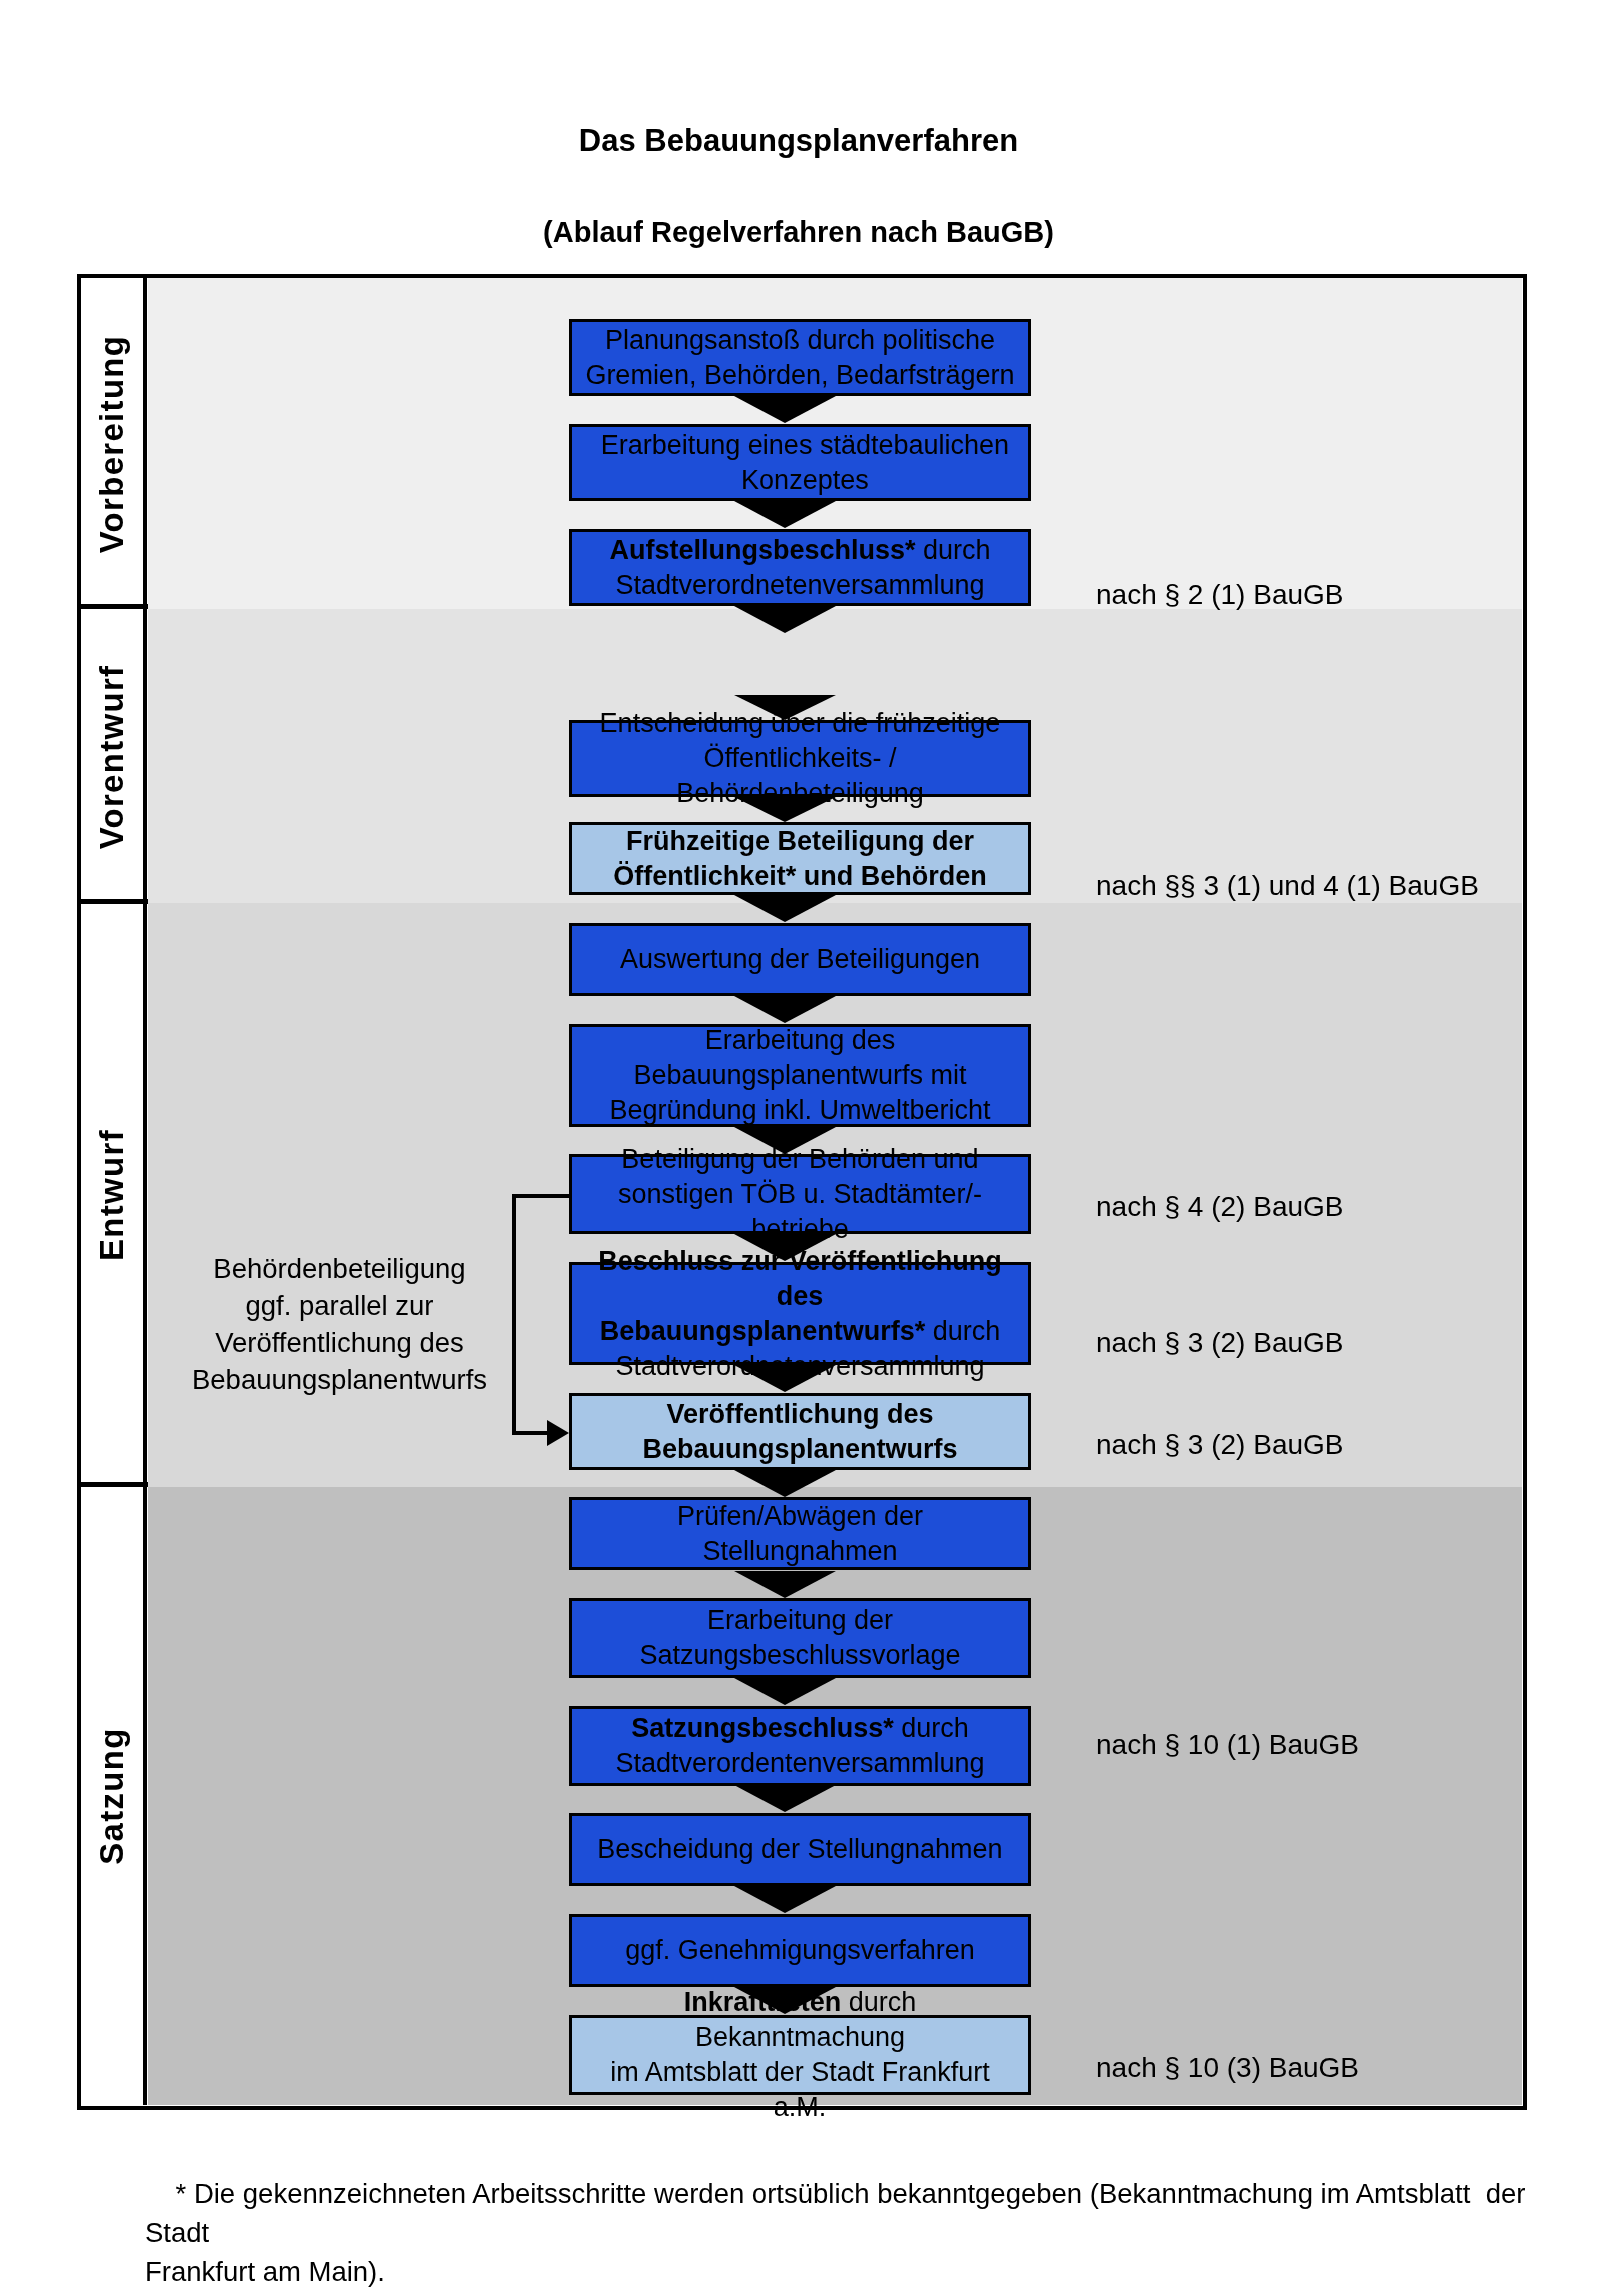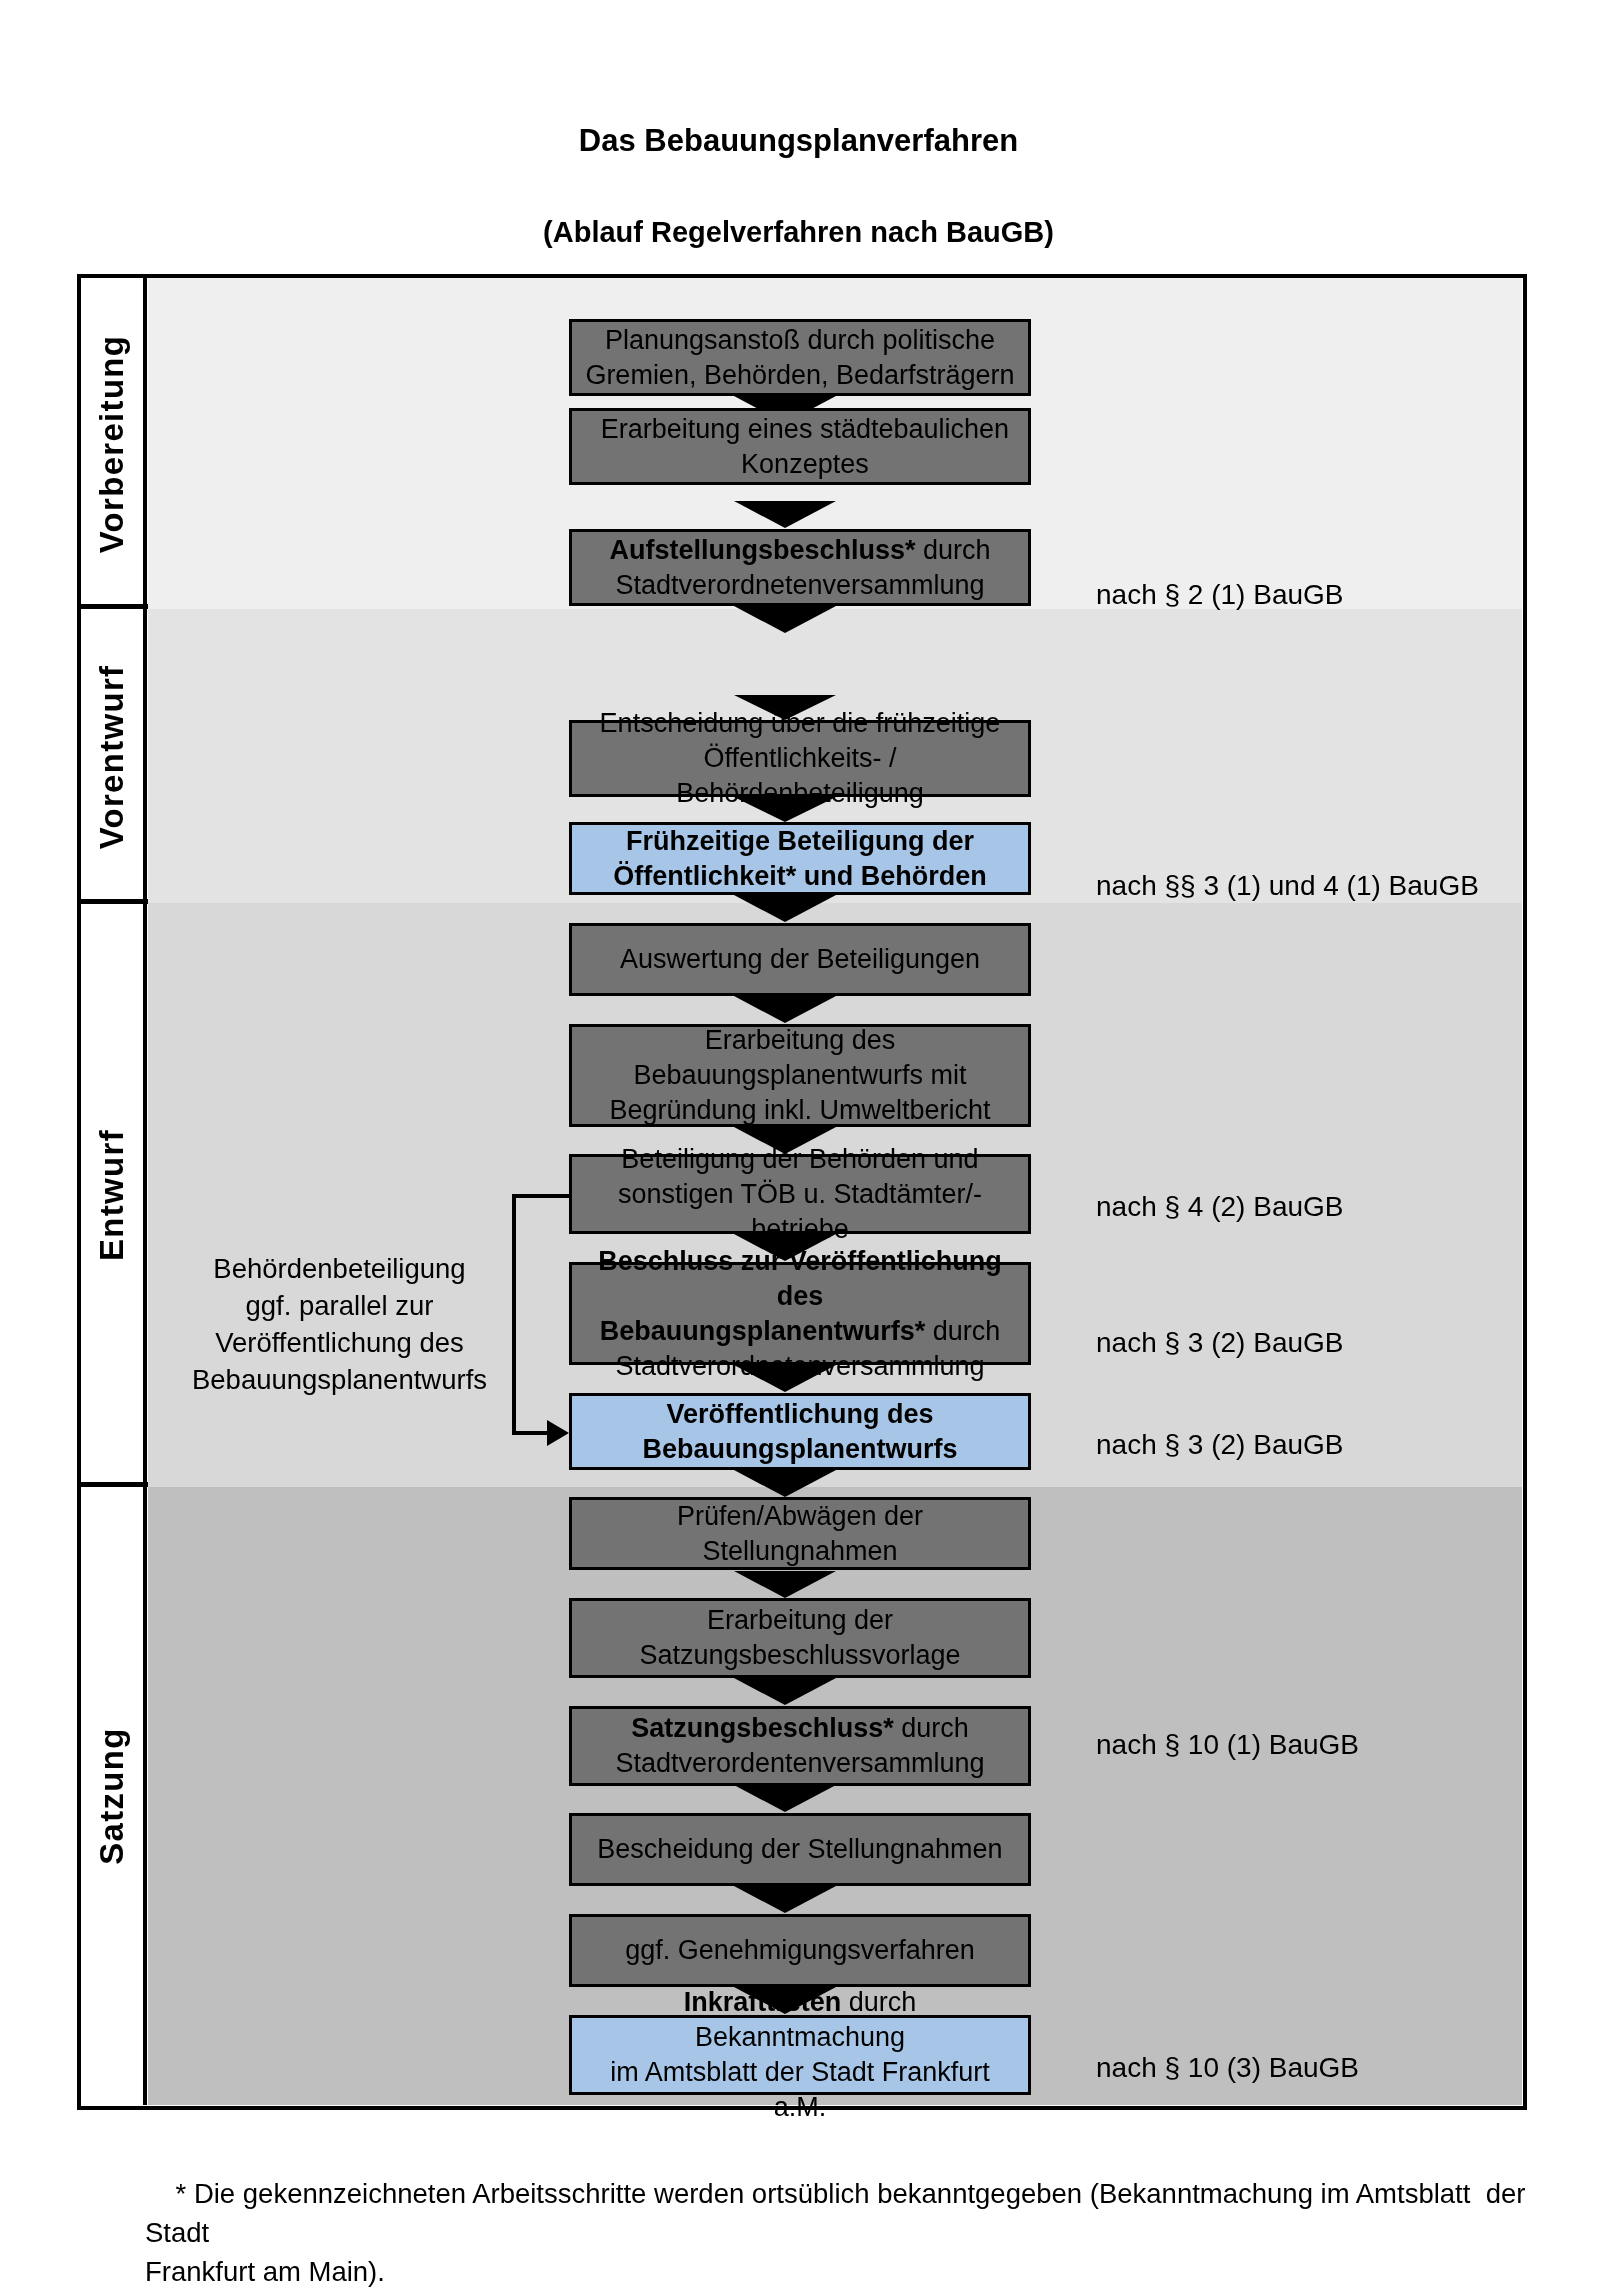--- a/index.html
+++ b/index.html
@@ -10,21 +10,21 @@
   .subtitle{position:absolute;left:0;top:216px;width:1597px;text-align:center;
             font-size:29px;font-weight:bold;margin:0;}
   .outer{position:absolute;left:77px;top:274px;width:1450px;height:1836px;
          border:4.6px solid #000;box-sizing:border-box;}
   .label-col{position:absolute;left:0;top:0;width:62px;height:1827px;background:#fff;
              border-right:4.6px solid #000;}
   .label-cell{position:absolute;left:0;width:62px;display:flex;align-items:center;justify-content:center;}
   .label-cell span{transform:rotate(-90deg);white-space:nowrap;font-size:33px;font-weight:bold;letter-spacing:1.3px;}
   .cell-divider{position:absolute;left:0;width:67px;height:4.6px;background:#000;}
   .band{position:absolute;left:67px;width:1374px;}
-  .flow-box{position:absolute;left:488px;width:462px;border:3.9px solid #000;background:#737373;
+  .flow-box{position:absolute;left:488px;width:462px;border:3.9px solid #000;background:#1d4ed8;
             box-sizing:border-box;display:flex;align-items:center;justify-content:center;
             text-align:center;font-size:27px;line-height:35px;padding:2.6px 9.2px;}
   .flow-box.bold{font-weight:bold;justify-content:center;}
   .arrow-down{position:absolute;left:653px;width:0;height:0;
               border-left:51px solid transparent;border-right:51px solid transparent;
               border-top:27.5px solid #000;}
   .arrow-down.short{border-top-width:25px;}
   .annotation{position:absolute;left:1015px;width:445px;font-size:28px;white-space:nowrap;}
   .side-note{position:absolute;left:75px;top:972px;width:367px;text-align:center;
              font-size:27.5px;line-height:37px;}
@@ -66,21 +66,21 @@
     </div>
     <div class="cell-divider" style="top:326px;"></div>
     <div class="cell-divider" style="top:621px;"></div>
     <div class="cell-divider" style="top:1204px;"></div>
 
     <div class="flow-box" style="top:41px;height:77px;">
       <div><span>Planungsanstoß durch politische</span><br><span>Gremien, Behörden, Bedarfsträgern</span></div>
     </div>
     <div class="arrow-down" style="top:118px;"></div>
 
-    <div class="flow-box" style="top:130px;height:77px;padding-left:19px;">
+    <div class="flow-box" style="top:146px;height:77px;padding-left:19px;">
       <div><span>Erarbeitung eines städtebaulichen</span><br><span>Konzeptes</span></div>
     </div>
     <div class="arrow-down" style="top:223px;"></div>
 
     <div class="flow-box" style="top:251px;height:77px;">
       <div><b>Aufstellungsbeschluss*</b><span> durch</span><br><span>Stadtverordnetenversammlung</span></div>
     </div>
     <div class="arrow-down" style="top:328px;"></div>
 
     <div class="arrow-down short" style="top:417px;"></div>

